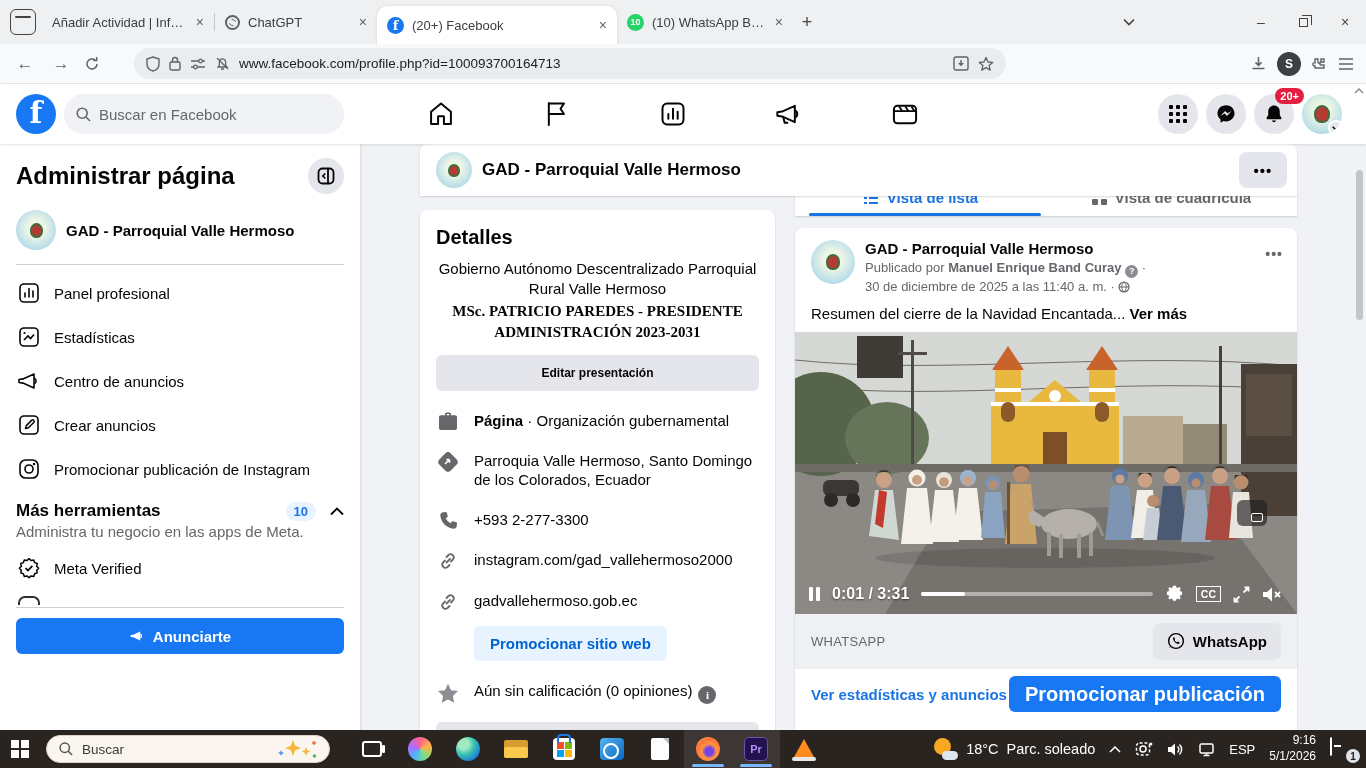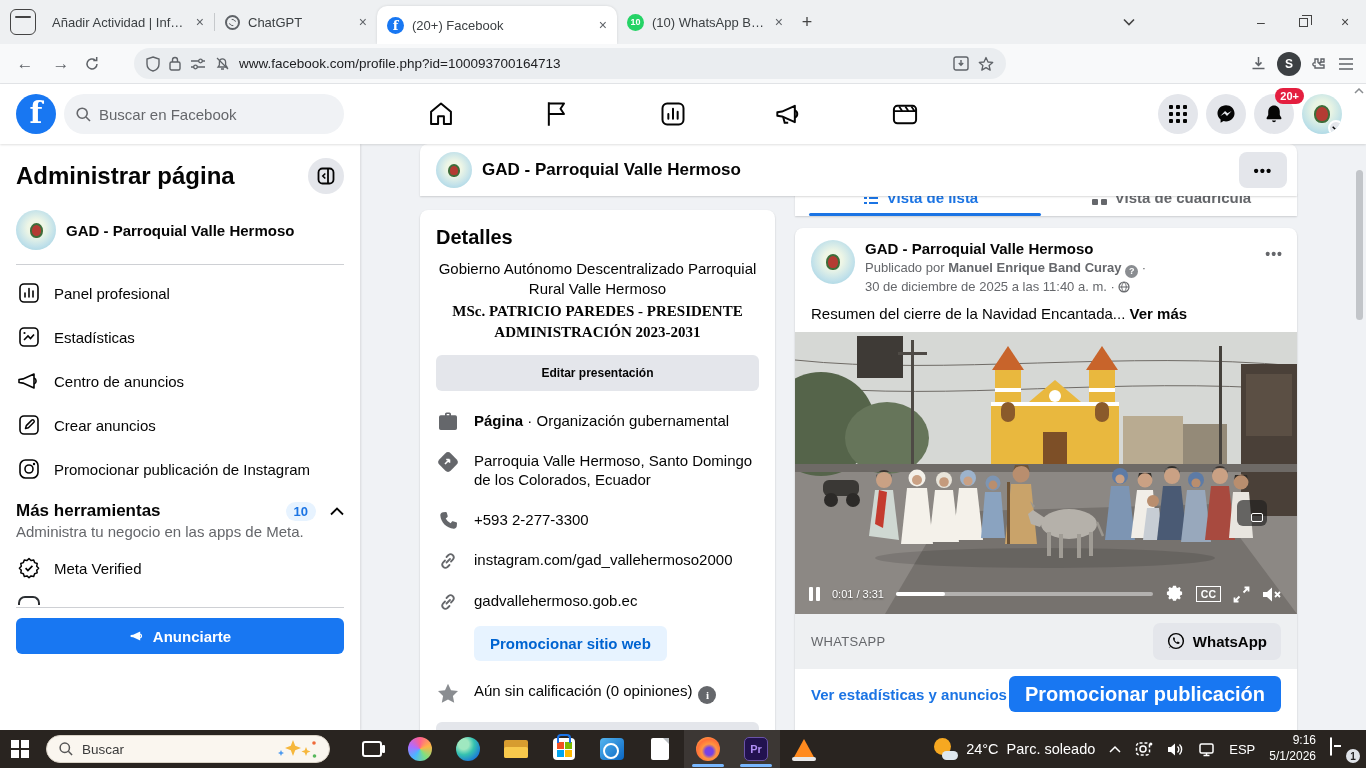--- a/index.html
+++ b/index.html
@@ -128,21 +128,21 @@
     align-items:center;justify-content:center;vertical-align:-2px}
   .post-dots{position:absolute;right:14px;top:18px;color:#65676b;font-size:14px;letter-spacing:1px;font-weight:bold}
   .post-text{padding:2px 16px 10px;font-size:15px}
   .post-text b{font-weight:bold}
 
   .video{position:relative;width:502px;height:282px;background:#84807c;overflow:hidden}
   .video svg.scene{position:absolute;inset:0}
   .vc-bar{position:absolute;left:14px;right:14px;bottom:10px;display:flex;align-items:center;gap:12px;color:#fff;z-index:3}
   .vc-pause{display:flex;gap:3px}
   .vc-pause i{display:block;width:4px;height:14px;background:#fff;border-radius:1px}
-  .vc-time{font-size:11px;font-weight:normal;white-space:nowrap;text-shadow:0 1px 2px rgba(0,0,0,.5)}
+  .vc-time{font-size:16px;font-weight:bold;white-space:nowrap;text-shadow:0 1px 2px rgba(0,0,0,.5)}
   .vc-track{flex:1;height:4px;background:rgba(255,255,255,.45);border-radius:2px;position:relative}
   .vc-fill{position:absolute;left:0;top:0;bottom:0;width:19%;background:#fff;border-radius:2px}
   .vc-cc{border:1.8px solid #fff;border-radius:0;font-size:10.5px;font-weight:bold;padding:1px 4px}
   .pip{position:absolute;right:30px;top:168px;width:30px;height:26px;background:rgba(30,30,30,.65);border-radius:6px;z-index:3;
     display:flex;align-items:flex-end;justify-content:flex-end;padding:4px}
   .pip i{display:block;width:12px;height:9px;border:1.6px solid #fff;border-radius:2px}
 
   .wa-bar{height:55px;background:#eef0f2;display:flex;align-items:center;justify-content:space-between;padding:0 16px}
   .wa-label{font-size:13px;color:#65676b;letter-spacing:.3px}
   .wa-btn{height:37px;border-radius:7px;background:#e4e6eb;border:none;display:flex;align-items:center;gap:8px;padding:0 14px;
@@ -801,21 +801,21 @@
     <div class="tb-slot">
         <span class="ic-vlc"></span>
       </div>
 
     <div class="tb-right">
       <div class="weather">
         <span class="w-icon">
             <span class="sun"></span>
             <span class="cloud"></span>
           </span>
-        <span>24°C</span>
+        <span>18°C</span>
         <span>Parc. soleado</span>
       </div>
       <svg width="12" height="8" viewBox="0 0 12 8">
           <path d="M1 7 6 2l5 5" fill="none" stroke="#fff" stroke-width="1.5"></path>
         </svg>
       <svg width="18" height="16" viewBox="0 0 18 16">
           <rect x="1.5" y="2" width="13" height="12" rx="3" fill="none" stroke="#fff" stroke-width="1.5" stroke-dasharray="3 2"></rect>
           <circle cx="8" cy="8" r="3" fill="none" stroke="#fff" stroke-width="1.5"></circle>
           <circle cx="15.8" cy="3" r="1.6" fill="#fff"></circle>
         </svg>

